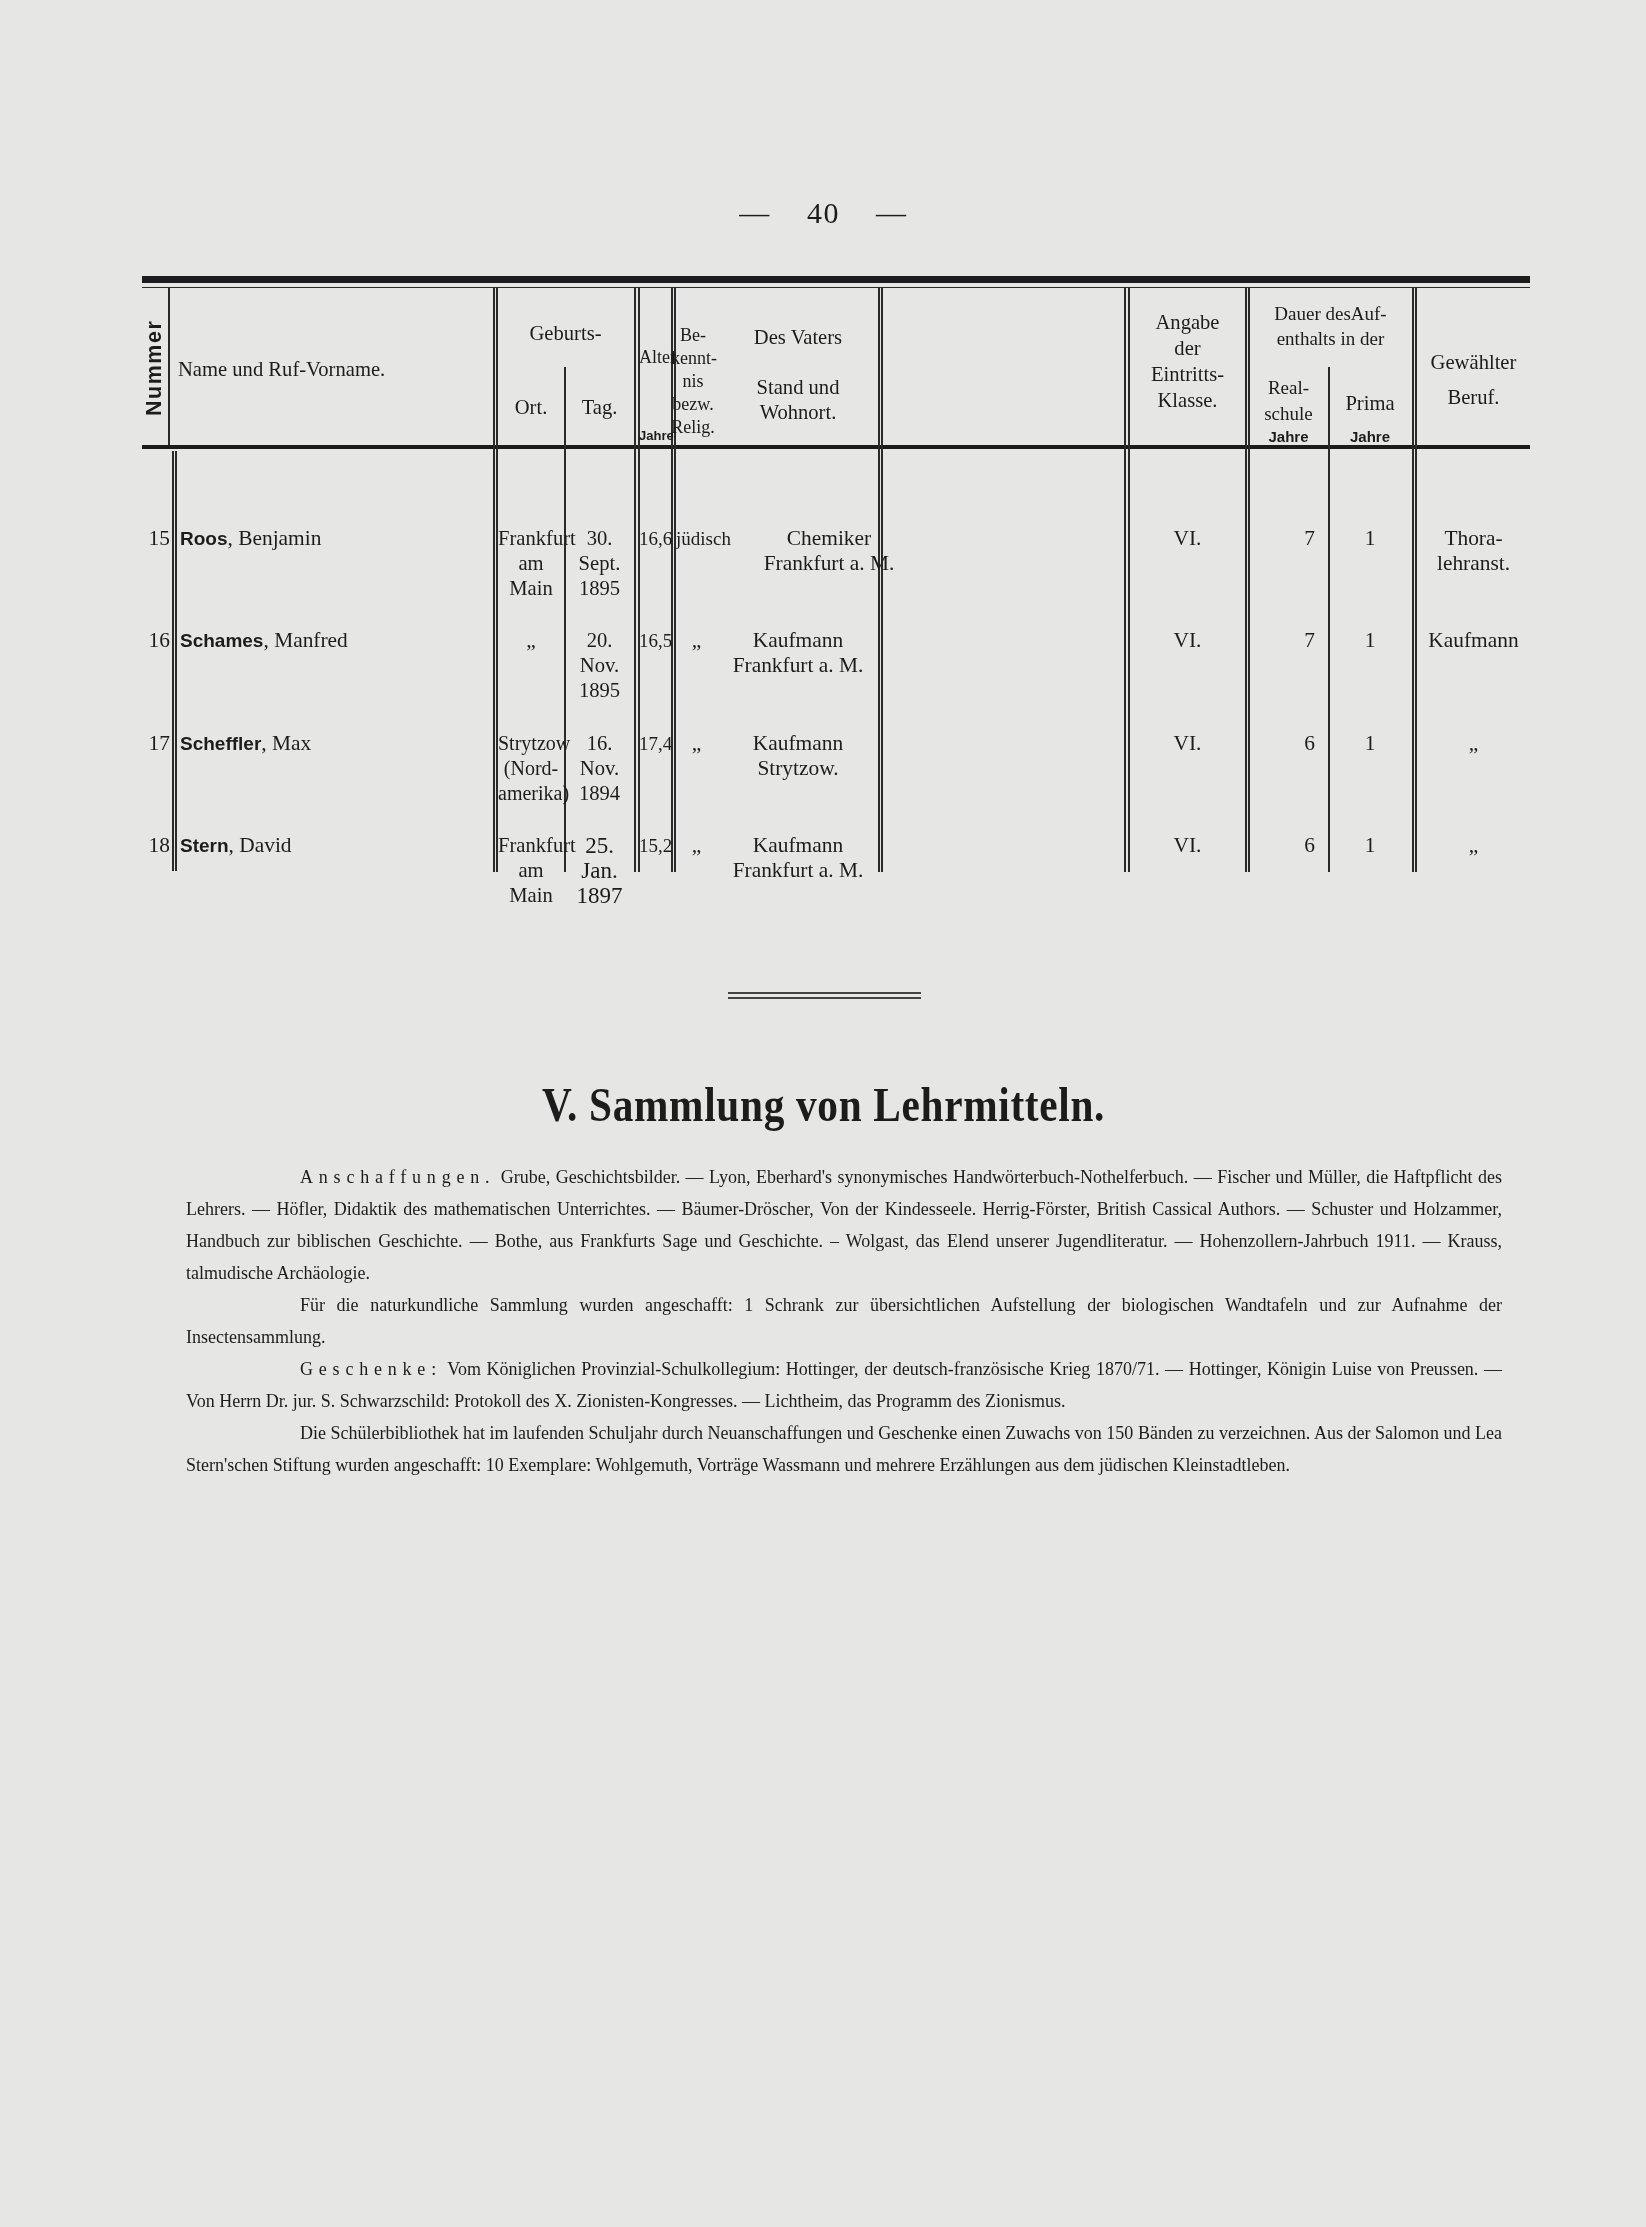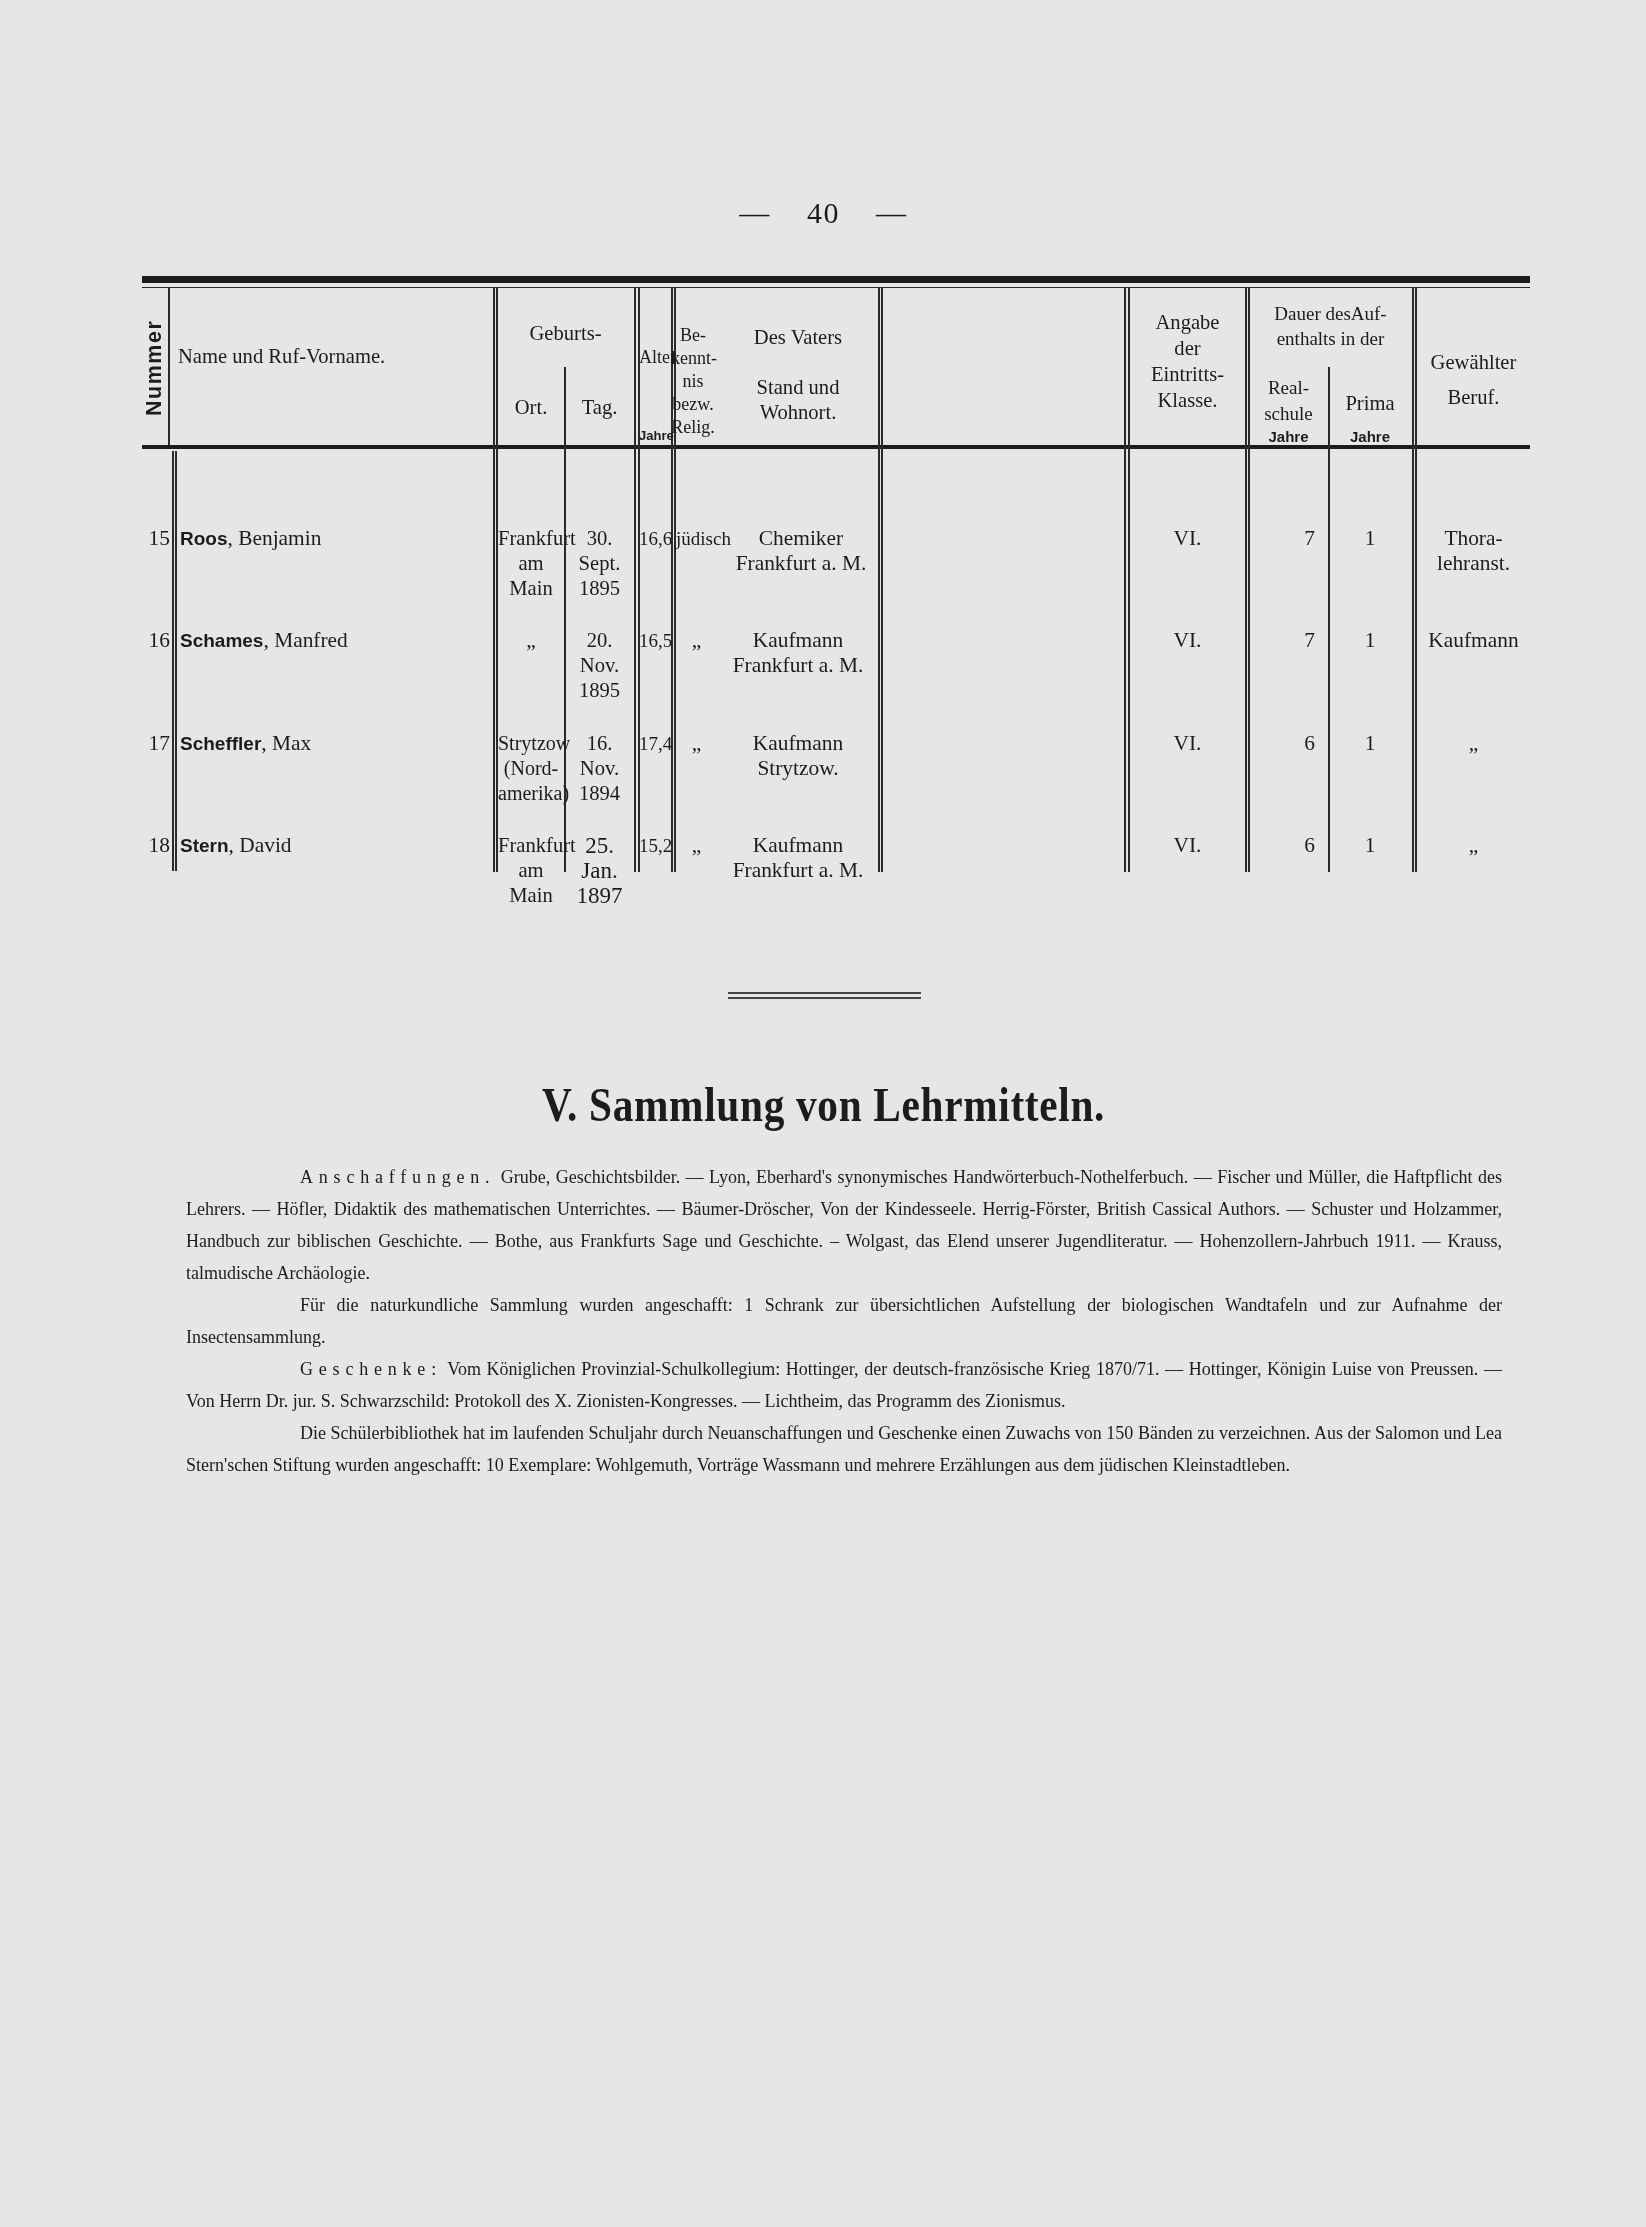--- a/index.html
+++ b/index.html
@@ -58,21 +58,21 @@
   <div class="vline" style="left:739px;top:10.7px;height:585px;"></div>
   <div class="vline" style="left:982px;top:10.7px;height:585px;"></div>
   <div class="vline" style="left:986px;top:10.7px;height:585px;"></div>
   <div class="vline" style="left:1103px;top:10.7px;height:585px;"></div>
   <div class="vline" style="left:1106px;top:10.7px;height:585px;"></div>
   <div class="vline" style="left:1186px;top:91px;height:505px;"></div>
   <div class="vline" style="left:1270px;top:10.7px;height:585px;"></div>
   <div class="vline" style="left:1273px;top:10.7px;height:585px;"></div>
 
   <div class="rotated" style="left:0;top:140px;">Nummer</div>
-  <div class="cell hdr left" style="left:36px;top:68px;width:313px;">Name und Ruf-Vorname.</div>
+  <div class="cell hdr left" style="left:36px;top:81px;width:313px;">Name und Ruf-Vorname.</div>
   <div class="cell hdr" style="left:356px;top:45px;width:135px;">Geburts-</div>
   <div class="cell hdr" style="left:356px;top:119px;width:66px;">Ort.</div>
   <div class="cell hdr" style="left:423px;top:119px;width:69px;">Tag.</div>
   <div class="cell hdr" style="left:497px;top:69px;width:31px;font-size:18px;">Alter</div>
   <div class="cell small-bold" style="left:497px;top:147px;width:31px;font-size:13px;">Jahre</div>
   <div class="cell hdr" style="left:534px;top:25px;width:203px;white-space:pre-line;line-height:23px;">
     <span style="position:absolute;left:-5px;width:44px;font-size:18px;line-height:23px;">Be-
 kennt-
 nis
 bezw.
@@ -96,21 +96,21 @@
 
   <div>
     <div class="cell right" style="left:0;top:250px;width:28px;">15</div>
     <div class="cell left" style="left:38px;top:250px;width:313px;"><span class="name-bold">Roos</span><span>, Benjamin</span></div>
     <div class="cell" style="left:356px;top:250px;width:66px;white-space:pre-line;font-size:20.6px;">Frankfurt
 am Main</div>
     <div class="cell" style="left:423px;top:250px;width:69px;white-space:pre-line;font-size:20.6px;">30. Sept.
 1895</div>
     <div class="cell" style="left:497px;top:250px;width:31px;font-size:19px;">16,6</div>
     <div class="cell" style="left:534px;top:250px;width:41px;font-size:19px;">jüdisch</div>
-    <div class="cell" style="left:579px;top:250px;width:160px;white-space:pre-line;">Chemiker
+    <div class="cell" style="left:607px;top:250px;width:160px;white-space:pre-line;">Chemiker
 Frankfurt a. M.</div>
     <div class="cell" style="left:987px;top:250px;width:117px;">VI.</div>
     <div class="cell right" style="left:1107px;top:250px;width:66px;">7</div>
     <div class="cell" style="left:1187px;top:250px;width:82px;">1</div>
     <div class="cell" style="left:1275px;top:250px;width:113px;white-space:pre-line;">Thora-
 lehranst.</div>
   </div>
 
   <div>
     <div class="cell right" style="left:0;top:352px;width:28px;">16</div>

